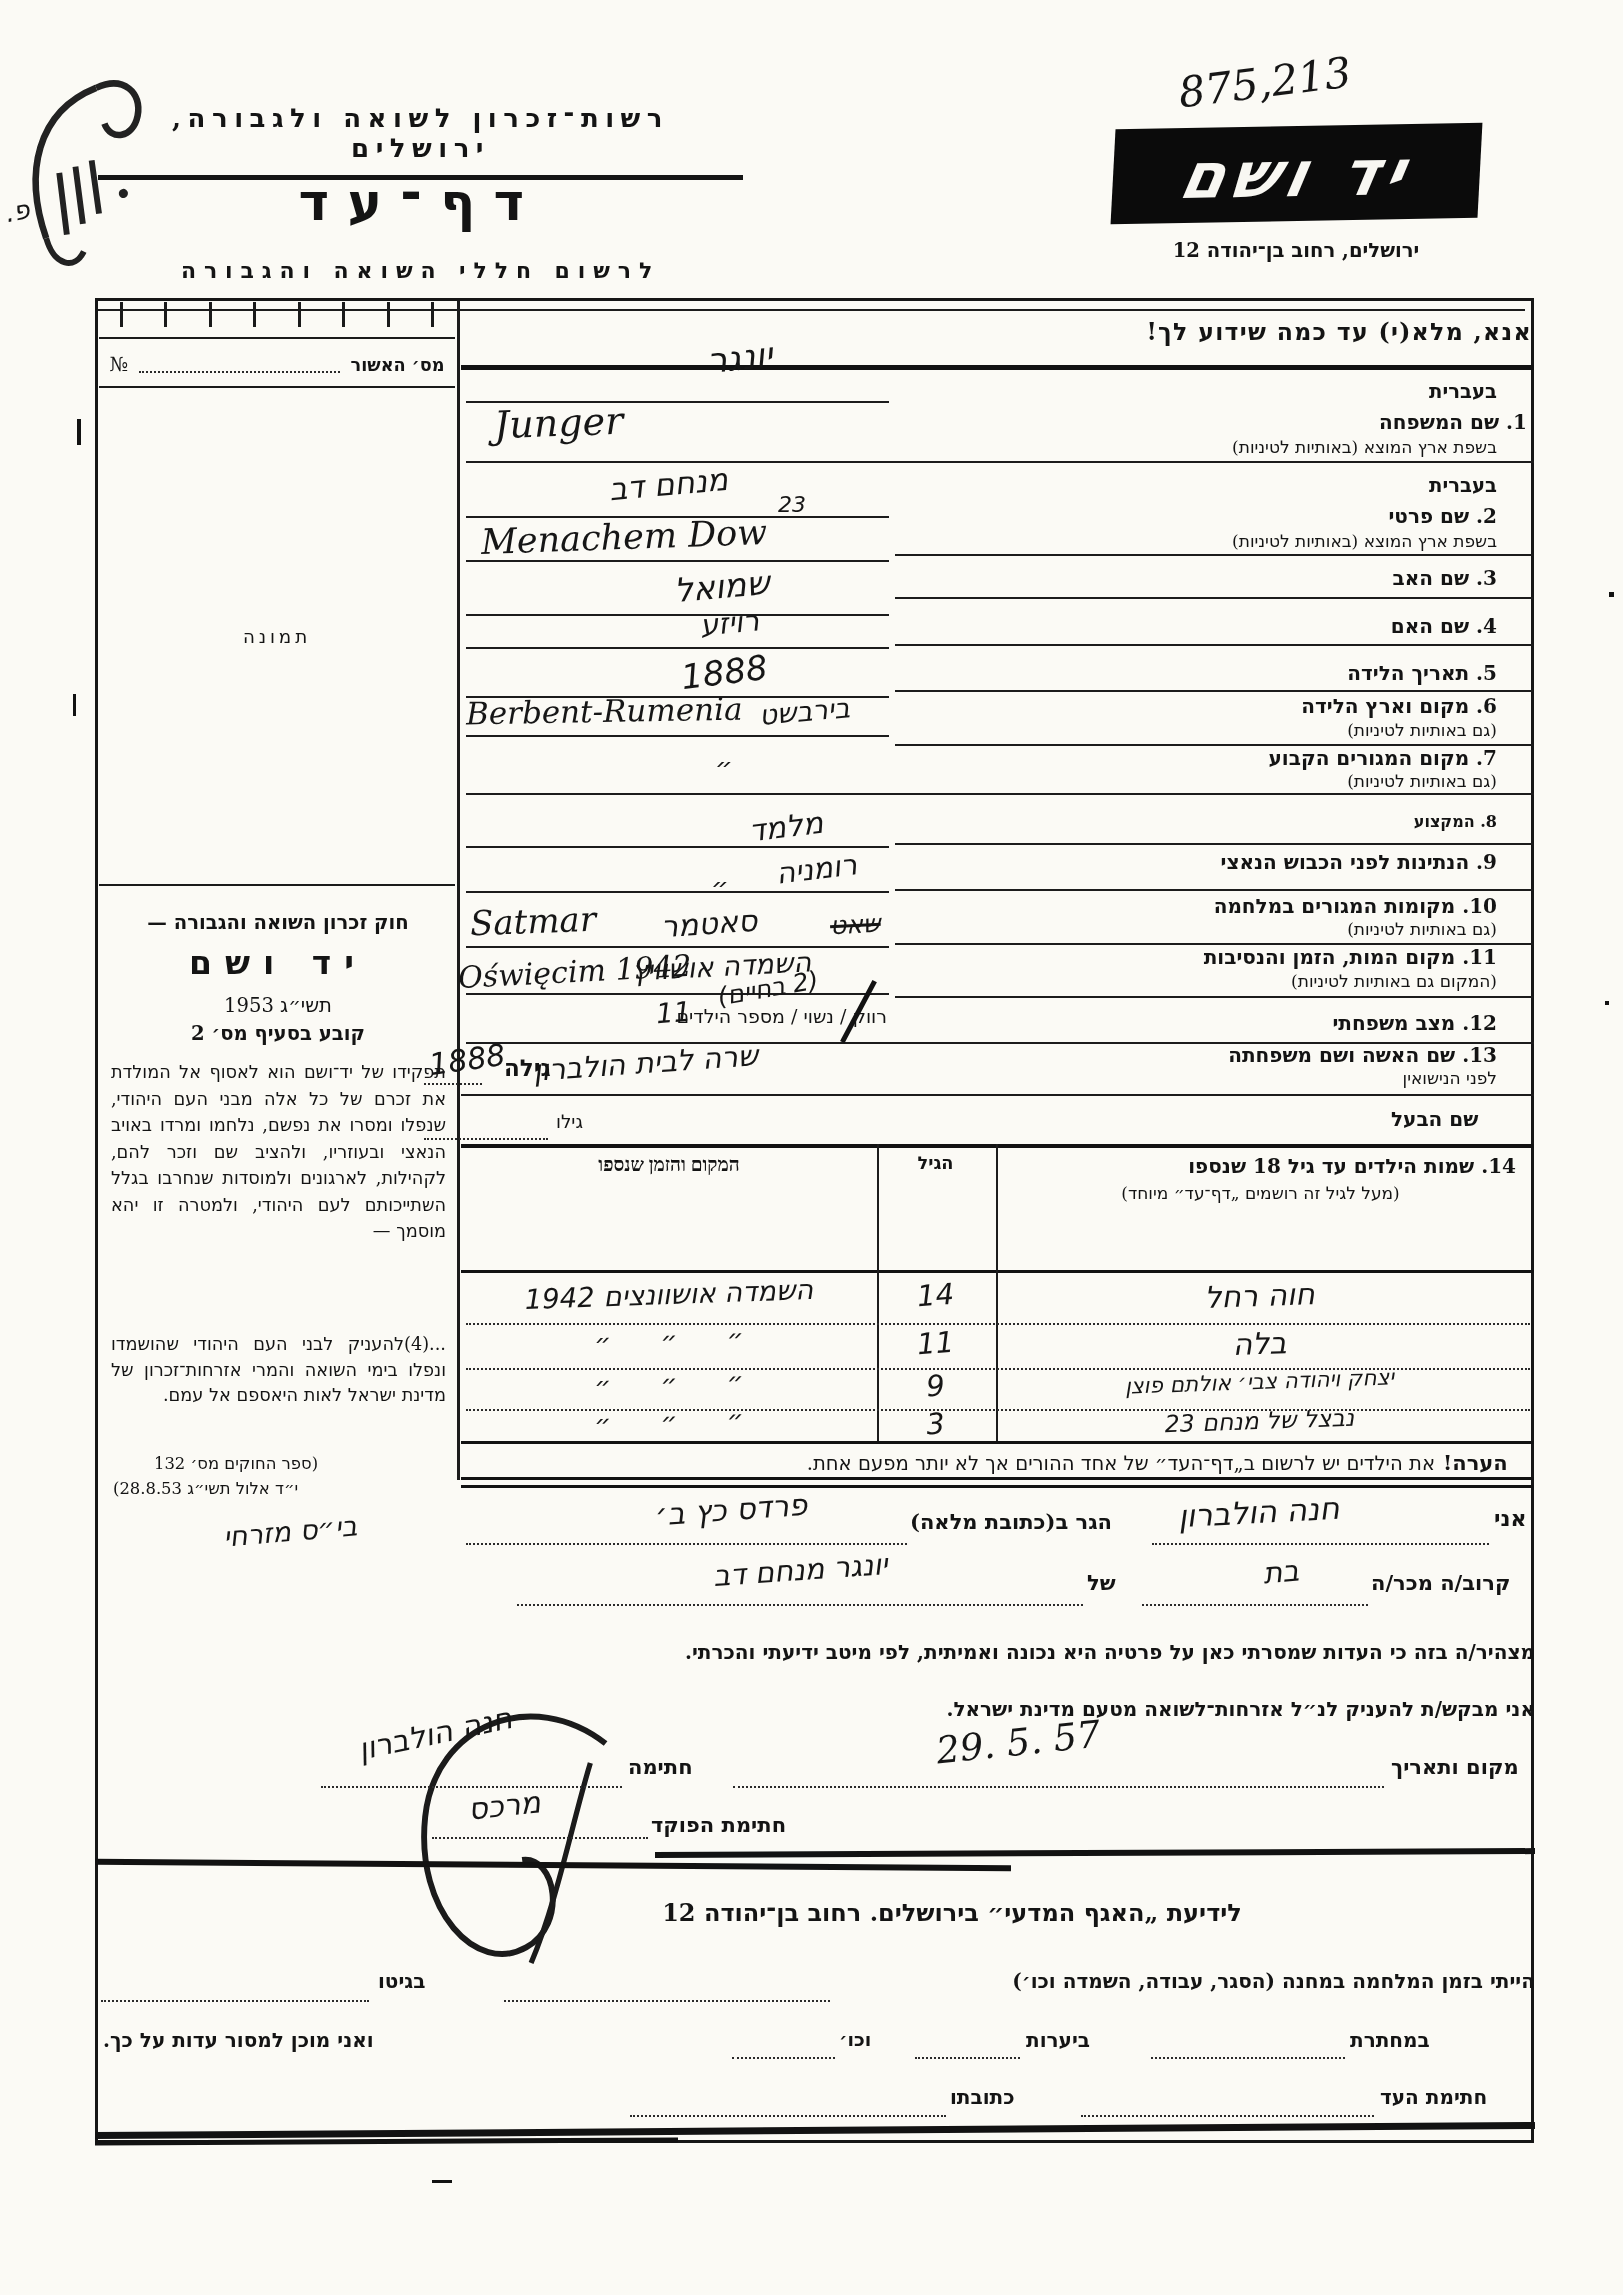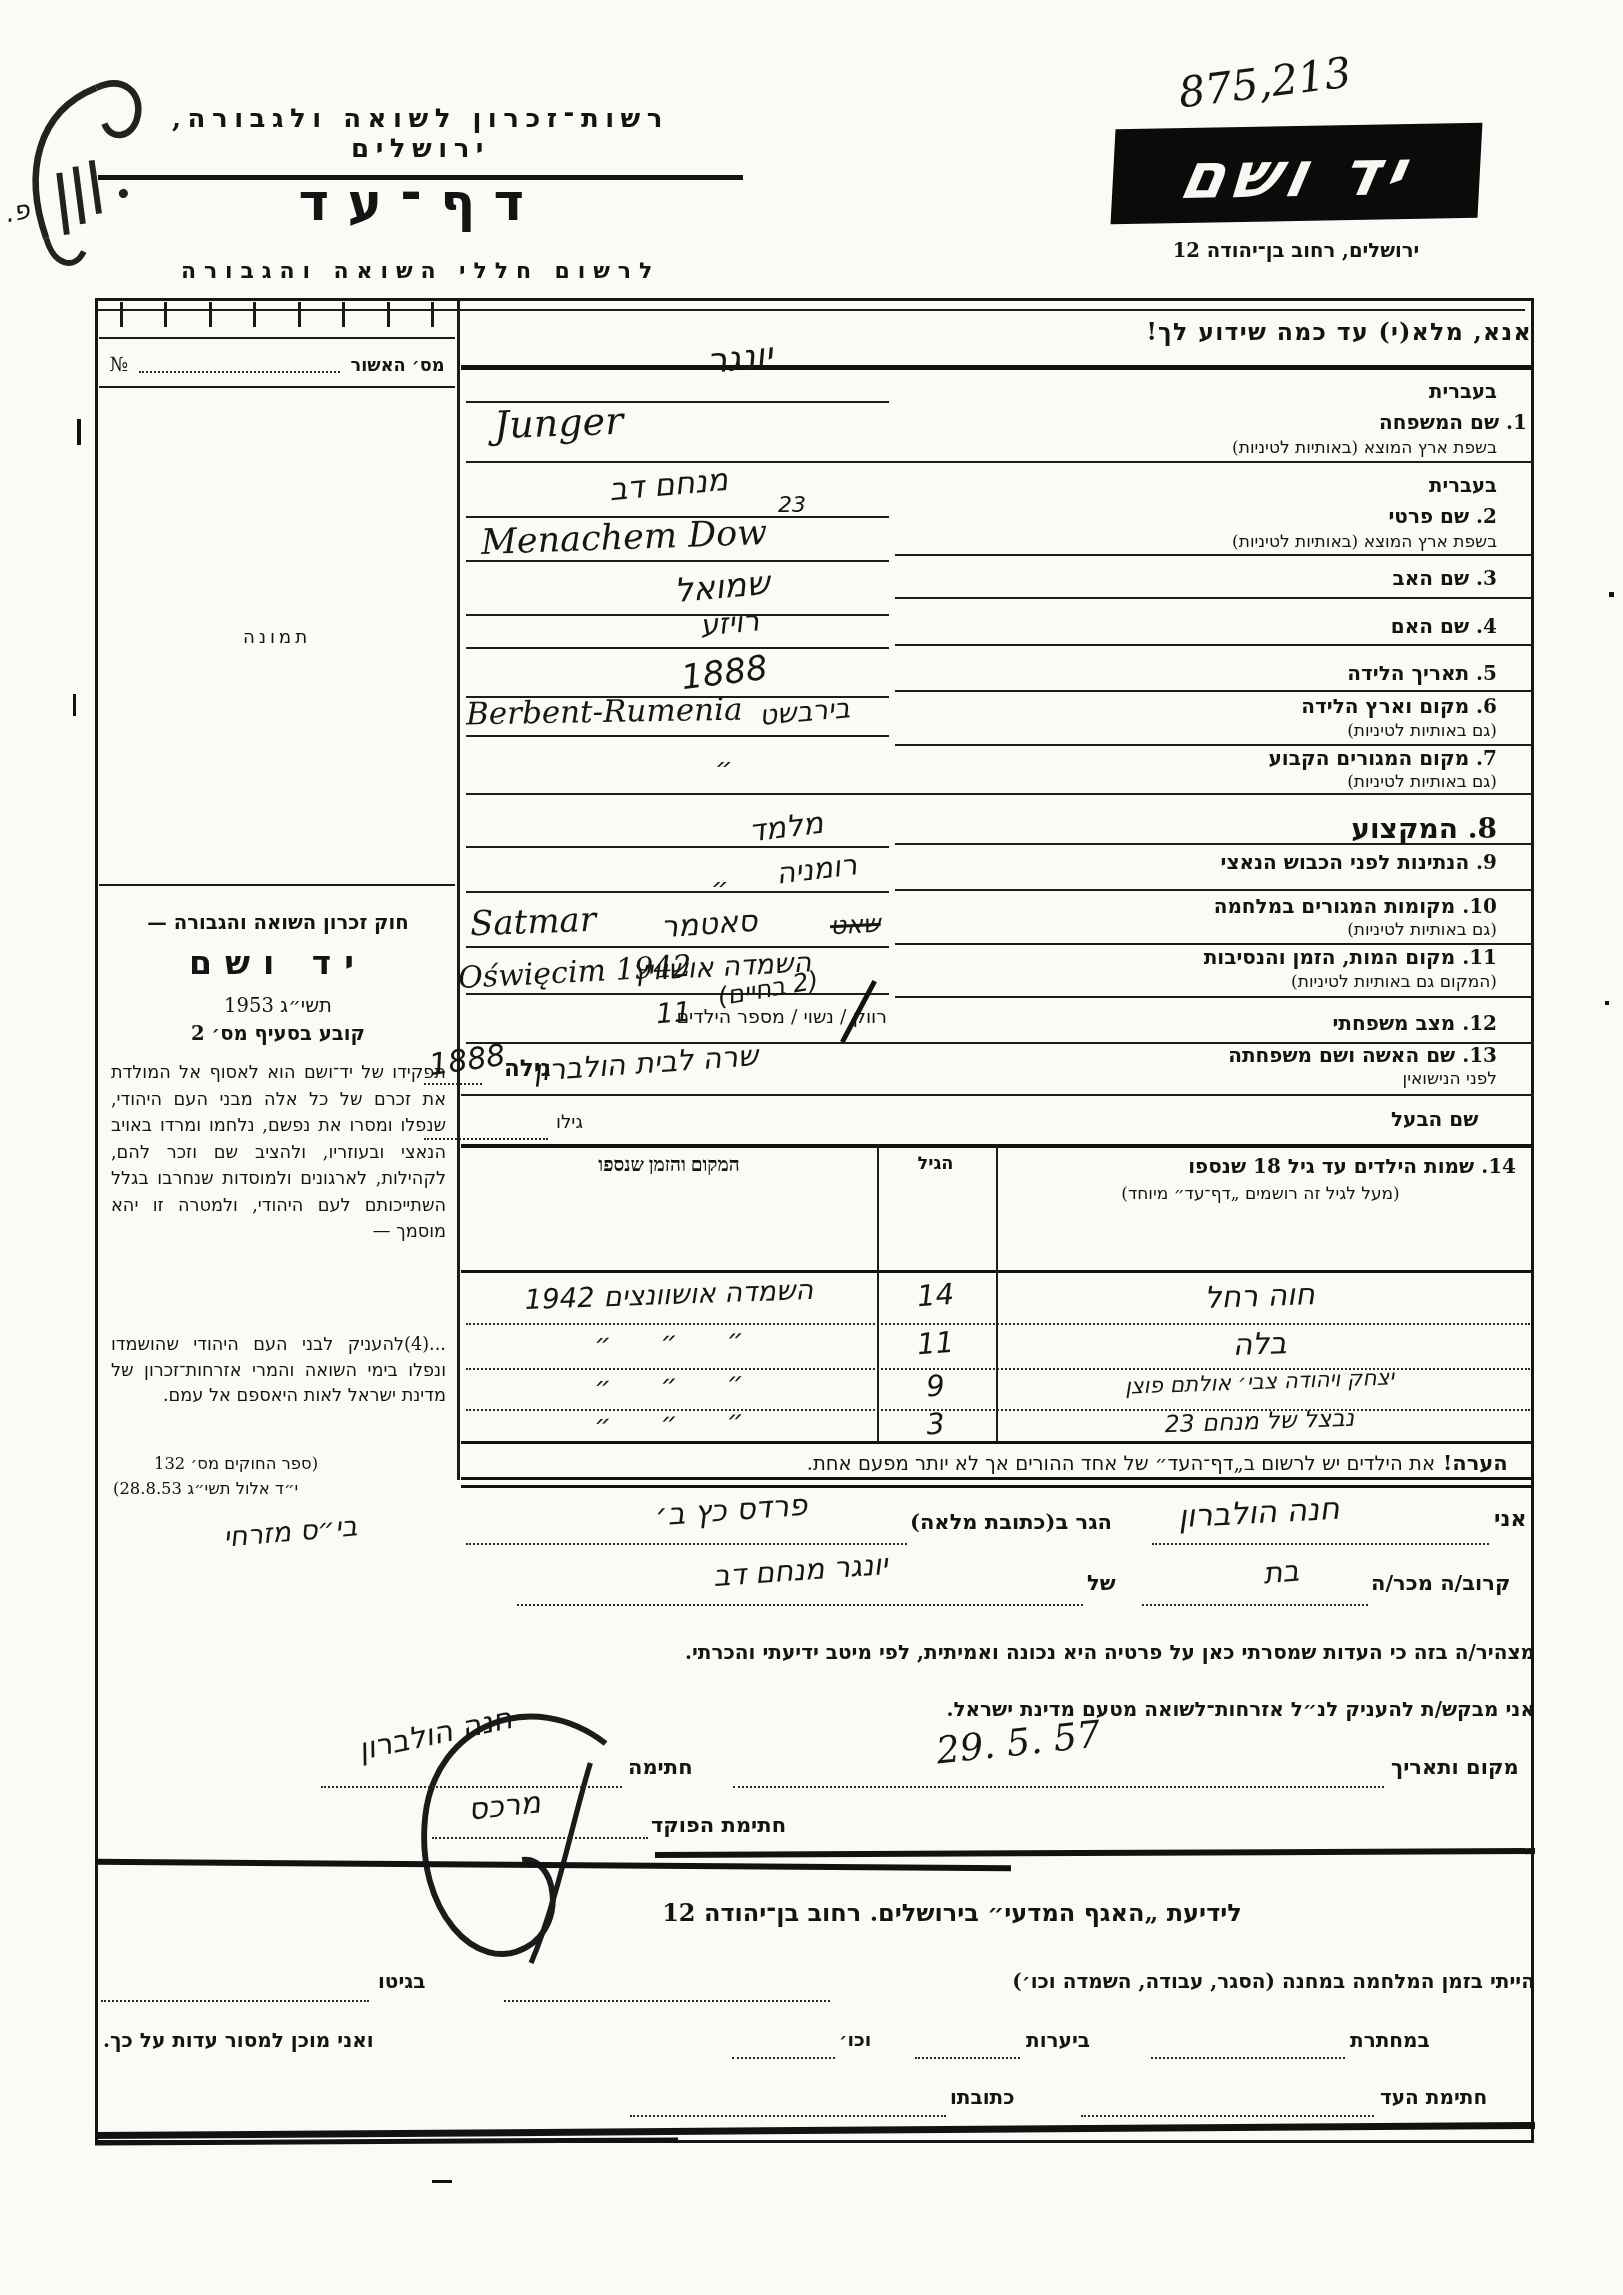--- a/index.html
+++ b/index.html
@@ -100,21 +100,21 @@
     <div class="abs printed b right" style="left: 895px; top: 474px; width: 602px; font-size: 19.6px;">בעברית</div>
     <div class="abs printed b right" style="left: 895px; top: 504px; width: 602px; font-size: 20px;">2. שם פרטי</div>
     <div class="abs printed right" style="left: 895px; top: 531px; width: 602px; font-size: 17px;">בשפת ארץ המוצא (באותיות לטיניות)</div>
     <div class="abs printed b right" style="left: 895px; top: 566px; width: 602px; font-size: 20px;">3. שם האב</div>
     <div class="abs printed b right" style="left: 895px; top: 614px; width: 602px; font-size: 20px;">4. שם האם</div>
     <div class="abs printed b right" style="left: 895px; top: 661px; width: 602px; font-size: 20px;">5. תאריך הלידה</div>
     <div class="abs printed b right" style="left: 895px; top: 694px; width: 602px; font-size: 20px;">6. מקום וארץ הלידה</div>
     <div class="abs printed right" style="left: 895px; top: 720px; width: 602px; font-size: 17px;">(גם באותיות לטיניות)</div>
     <div class="abs printed b right" style="left: 895px; top: 746px; width: 602px; font-size: 20px;">7. מקום המגורים הקבוע</div>
     <div class="abs printed right" style="left: 895px; top: 771px; width: 602px; font-size: 17px;">(גם באותיות לטיניות)</div>
-    <div class="abs printed b right" style="left: 895px; top: 812px; width: 602px; font-size: 28px;">8. המקצוע</div>
+    <div class="abs printed b right" style="left: 895px; top: 812px; width: 602px; font-size: 16px;">8. המקצוע</div>
     <div class="abs printed b right" style="left: 895px; top: 850px; width: 602px; font-size: 20px;">9. הנתינות לפני הכבוש הנאצי</div>
     <div class="abs printed b right" style="left: 895px; top: 894px; width: 602px; font-size: 20px;">10. מקומות המגורים במלחמה</div>
     <div class="abs printed right" style="left: 895px; top: 919px; width: 602px; font-size: 17px;">(גם באותיות לטיניות)</div>
     <div class="abs printed b right" style="left: 895px; top: 945px; width: 602px; font-size: 20px;">11. מקום המות, הזמן והנסיבות</div>
     <div class="abs printed right" style="left: 895px; top: 971px; width: 602px; font-size: 17px;">(המקום גם באותיות לטיניות)</div>
     <div class="abs printed b right" style="left: 895px; top: 1011px; width: 602px; font-size: 20px;">12. מצב משפחתי</div>
     <div class="abs printed b right" style="left: 895px; top: 1043px; width: 602px; font-size: 20px;">13. שם האשה ושם משפחתה</div>
     <div class="abs printed right" style="left: 895px; top: 1068px; width: 602px; font-size: 17px;">לפני הנישואין</div>
     <div class="abs ln" style="left: 895px; top: 554px; width: 638px; height: 2px;"></div>
     <div class="abs ln" style="left: 895px; top: 597px; width: 638px; height: 2px;"></div>

